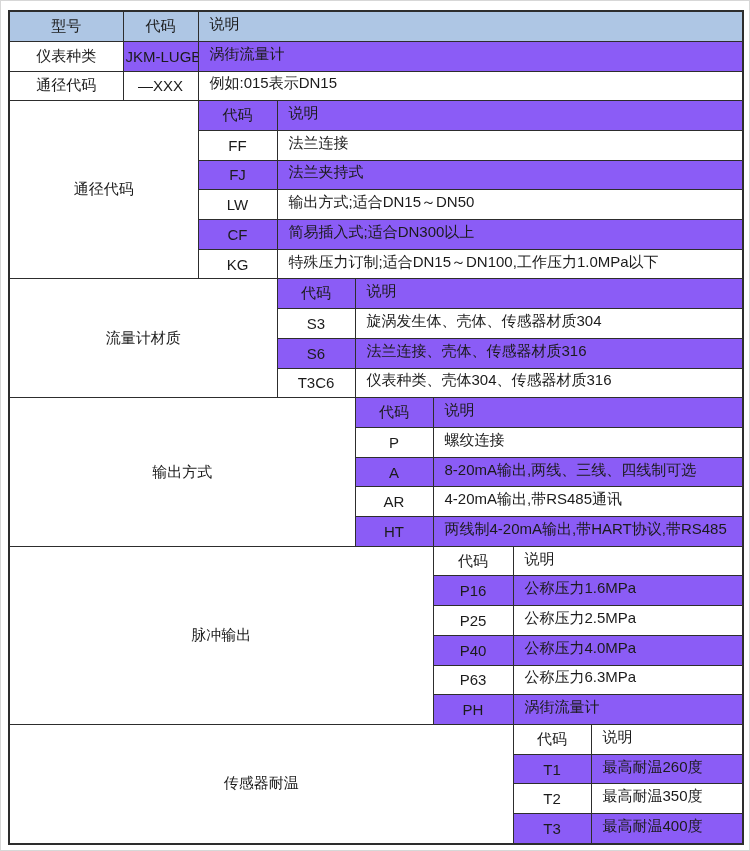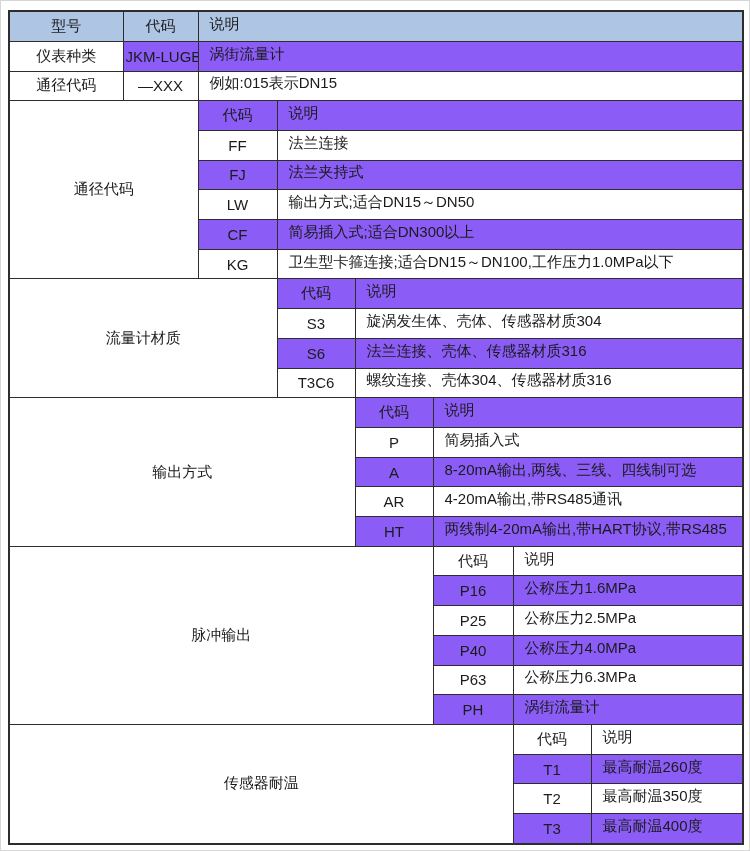--- a/index.html
+++ b/index.html
@@ -89,49 +89,49 @@
     <tr>
       <td>LW</td>
       <td class="d" colspan="5">输出方式;适合DN15～DN50</td>
     </tr>
     <tr>
       <td class="b">CF</td>
       <td class="d b" colspan="5">简易插入式;适合DN300以上</td>
     </tr>
     <tr>
       <td>KG</td>
-      <td class="d" colspan="5">卫生型卡箍连接;适合DN15～DN100,工作压力1.0MPa以下</td>
+      <td class="d" colspan="5">特殊压力订制;适合DN15～DN100,工作压力1.0MPa以下</td>
     </tr>
 
     <tr>
       <td rowspan="4" colspan="3">流量计材质</td>
       <td class="b">代码</td>
       <td class="d b" colspan="4">说明</td>
     </tr>
     <tr>
       <td>S3</td>
       <td class="d" colspan="4">旋涡发生体、壳体、传感器材质304</td>
     </tr>
     <tr>
       <td class="b">S6</td>
       <td class="d b" colspan="4">法兰连接、壳体、传感器材质316</td>
     </tr>
     <tr>
       <td>T3C6</td>
-      <td class="d" colspan="4">螺纹连接、壳体304、传感器材质316</td>
+      <td class="d" colspan="4">仪表种类、壳体304、传感器材质316</td>
     </tr>
 
     <tr>
       <td rowspan="5" colspan="4">输出方式</td>
       <td class="b">代码</td>
       <td class="d b" colspan="3">说明</td>
     </tr>
     <tr>
       <td>P</td>
-      <td class="d" colspan="3">简易插入式</td>
+      <td class="d" colspan="3">螺纹连接</td>
     </tr>
     <tr>
       <td class="b">A</td>
       <td class="d b" colspan="3">8-20mA输出,两线、三线、四线制可选</td>
     </tr>
     <tr>
       <td>AR</td>
       <td class="d" colspan="3">4-20mA输出,带RS485通讯</td>
     </tr>
     <tr>

